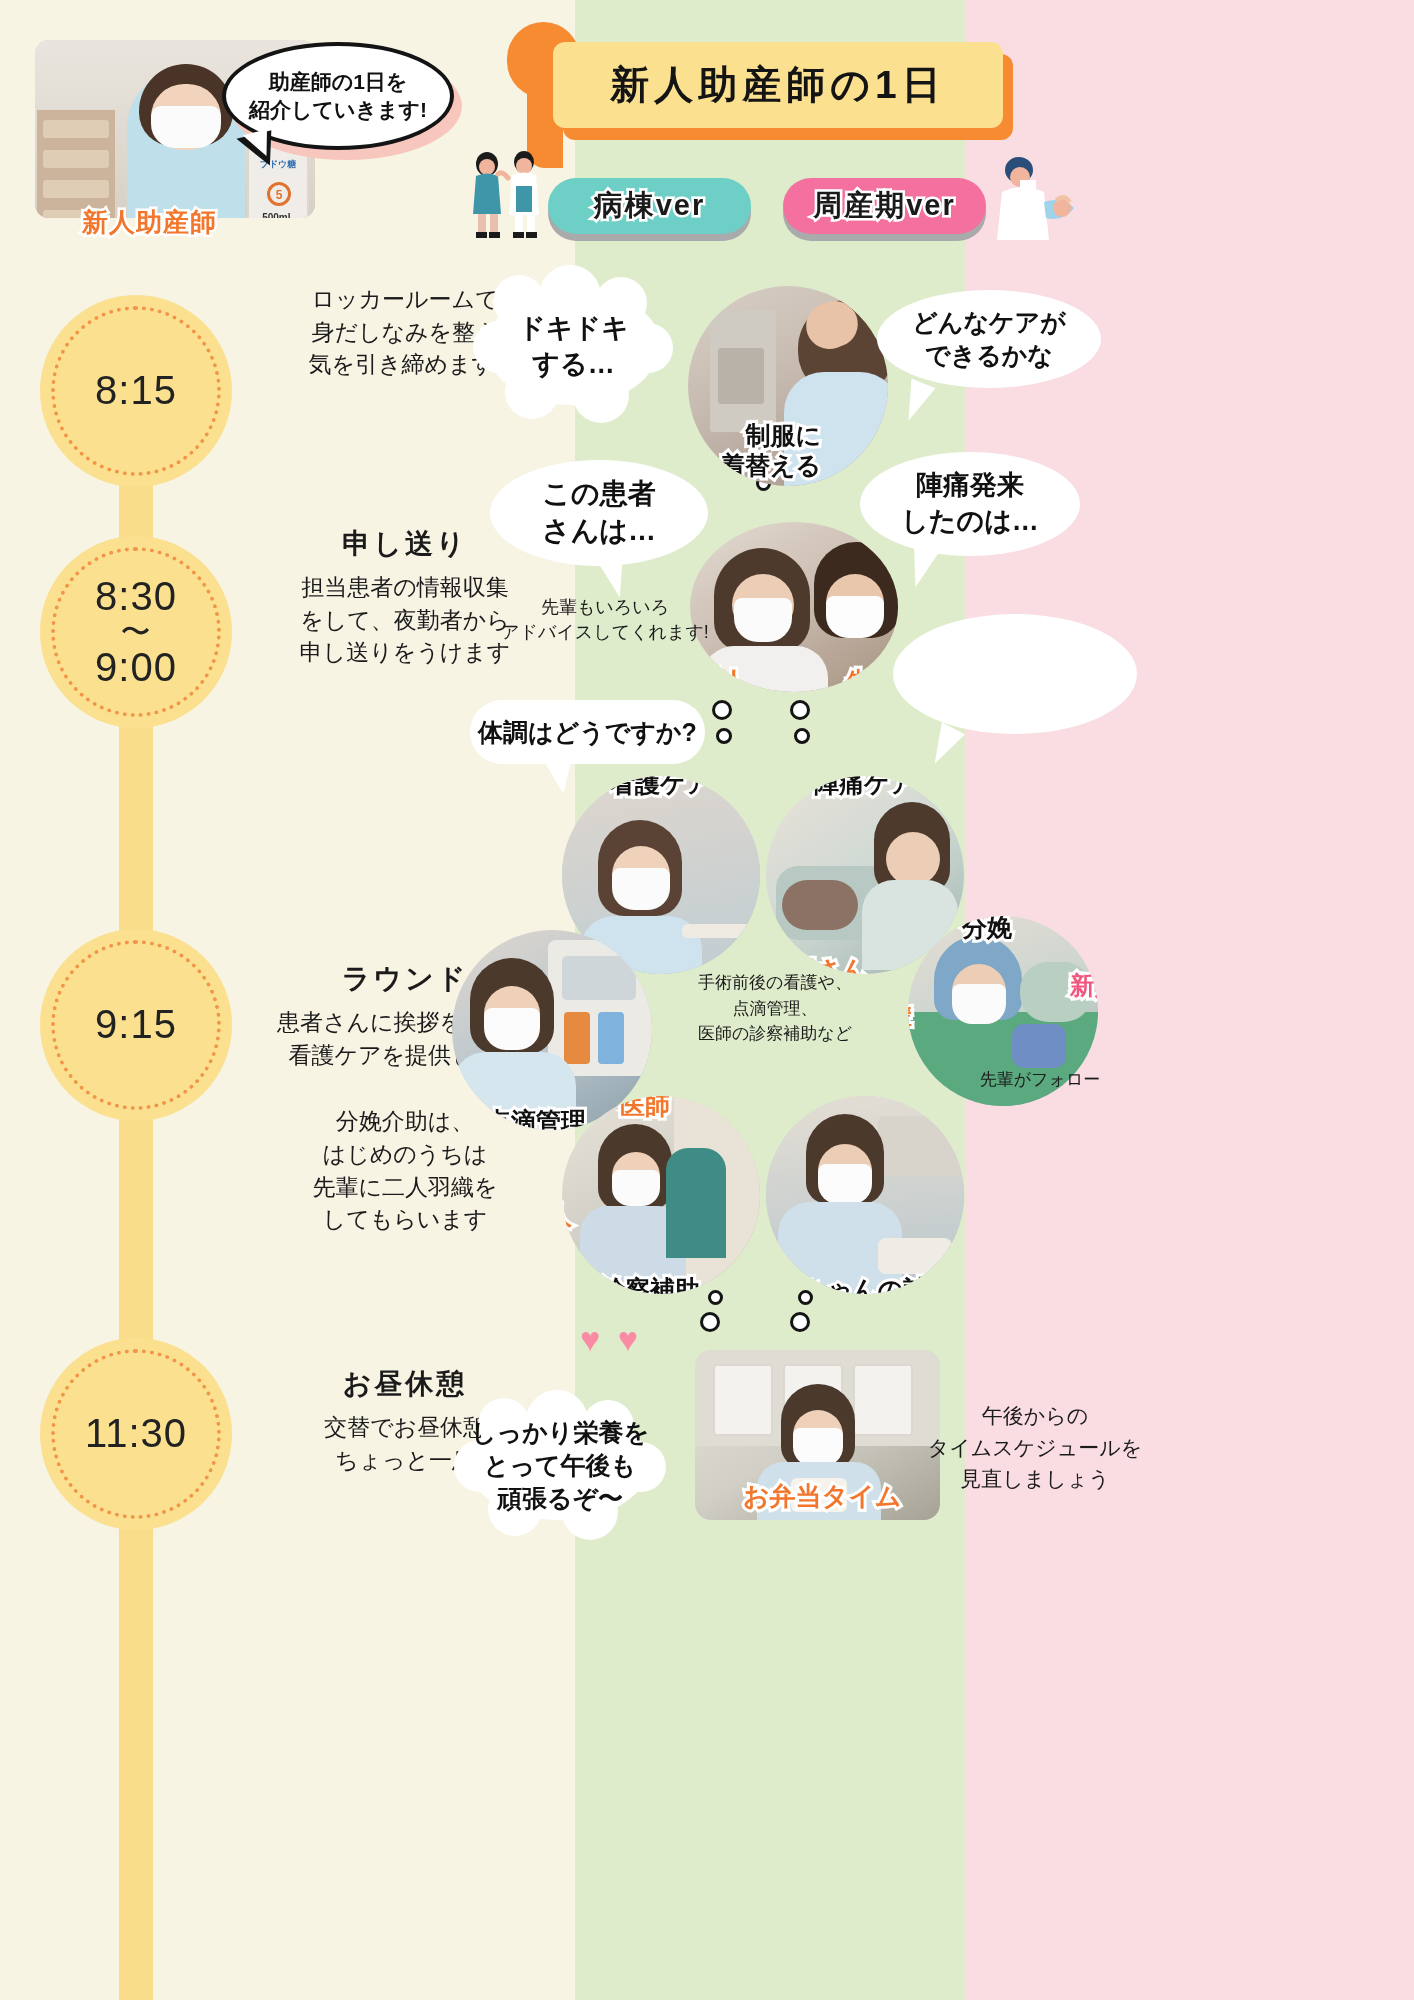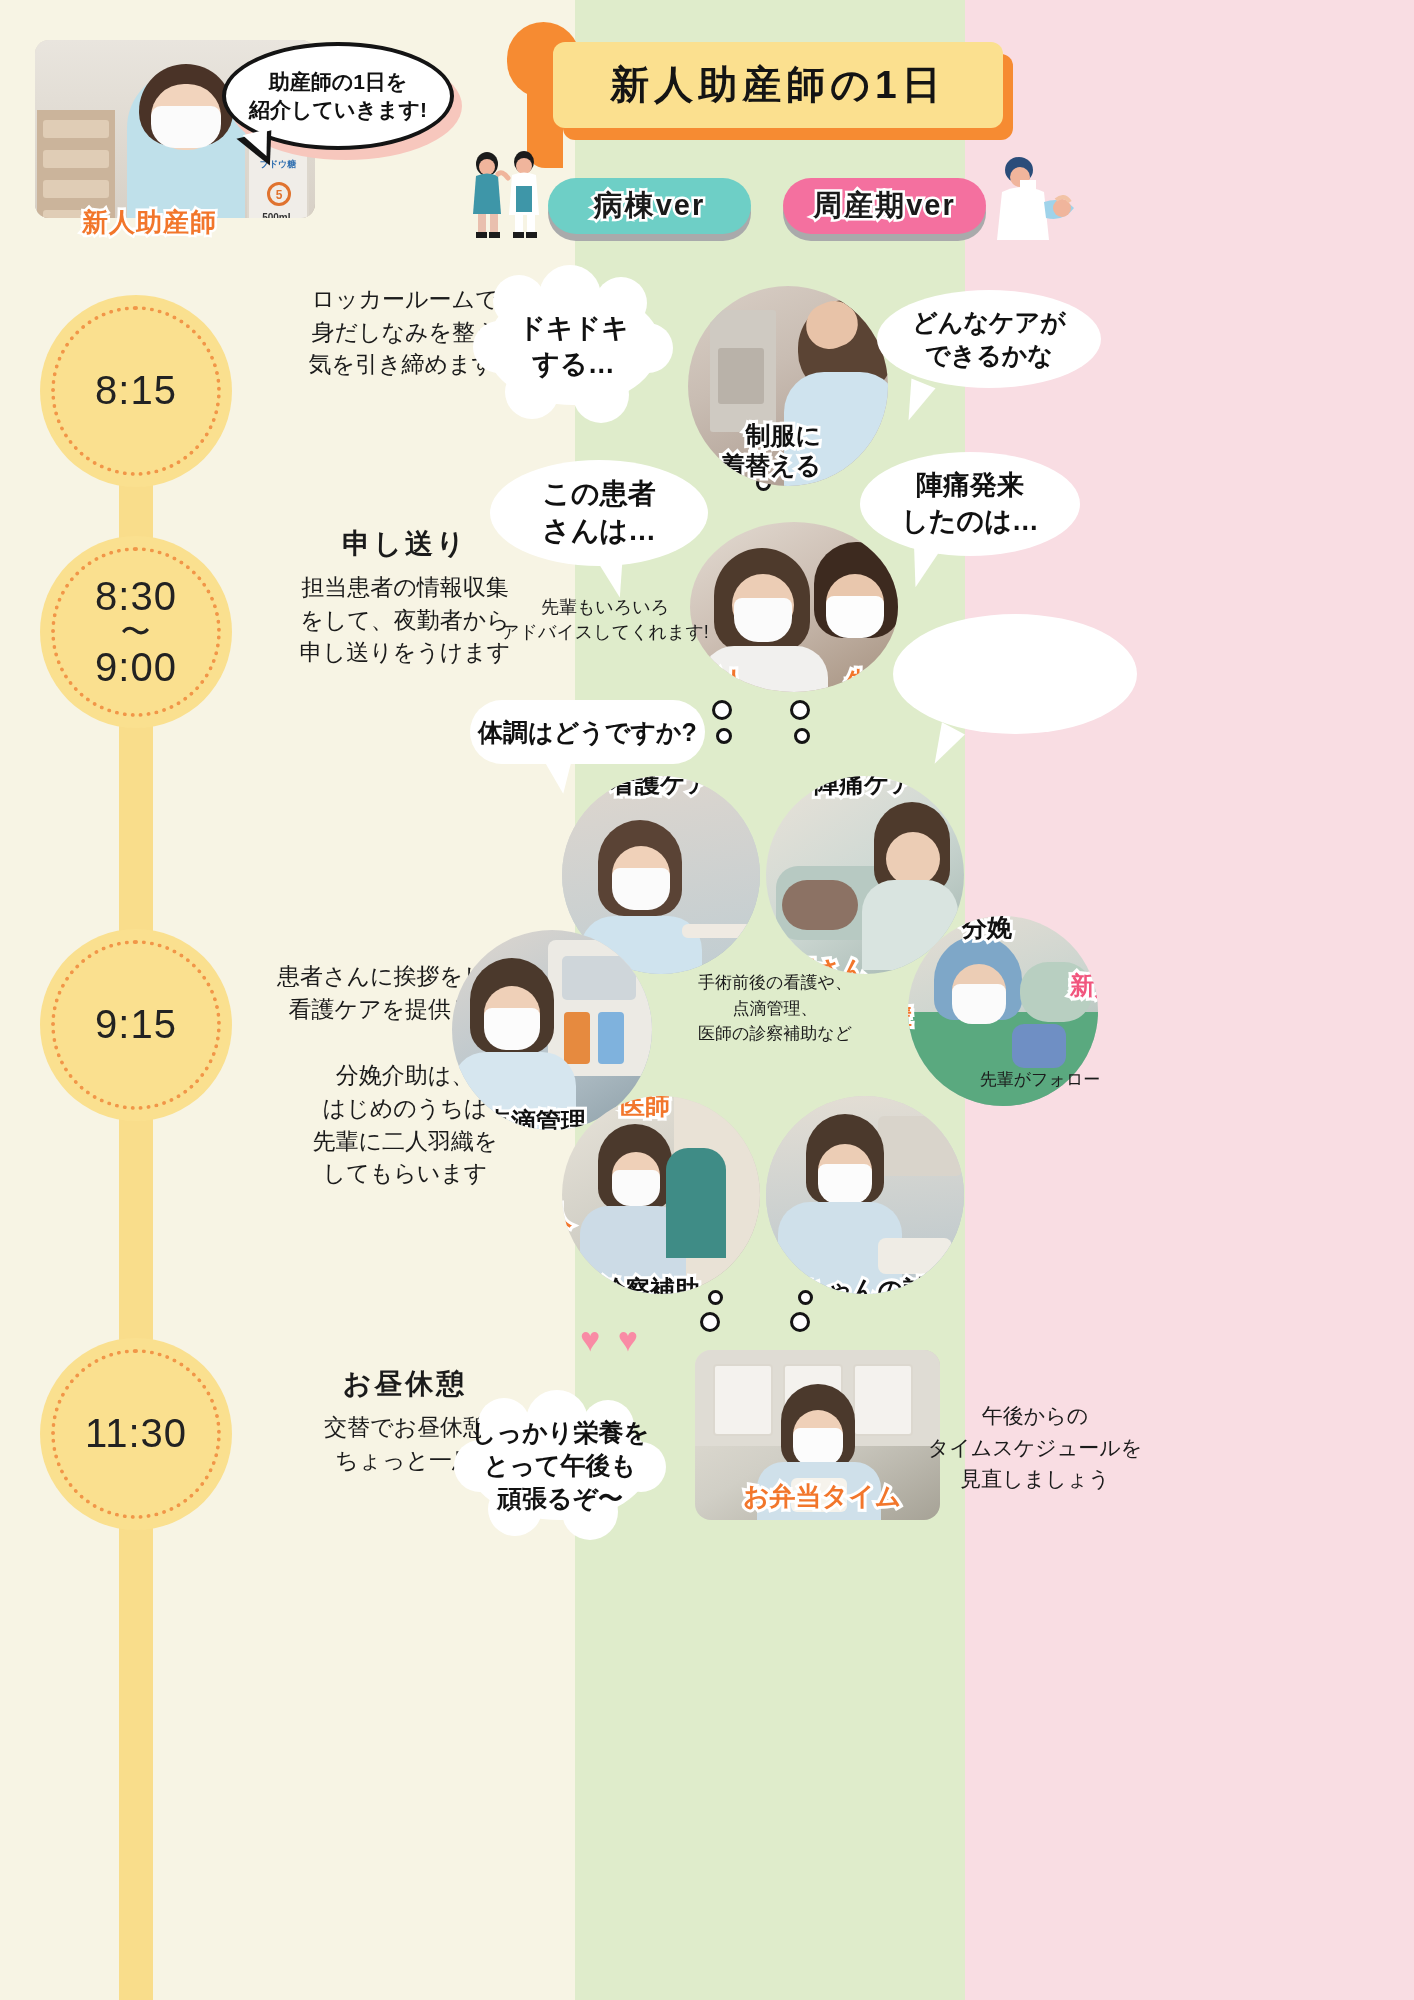--- a/index.html
+++ b/index.html
@@ -271,20 +271,21 @@
   <div class="tl-head">申し送り</div>
   <div class="tl-body" style="white-space:pre-line">担当患者の情報収集
 をして、夜勤者から
 申し送りをうけます</div>
 </div>
 
 <div class="tl-node" style="top:929px">
   <div class="tl-time">9:15</div>
 </div>
 <div class="tl-text" style="top:960px">
+  <div class="tl-head">ラウンド</div>
   <div class="tl-body" style="white-space:pre-line">患者さんに挨拶をして、
 看護ケアを提供します</div>
   <div class="tl-body2" style="white-space:pre-line">分娩介助は、
 はじめのうちは
 先輩に二人羽織を
 してもらいます</div>
 </div>
 
 <div class="tl-node" style="top:1338px">
   <div class="tl-time">11:30</div>

